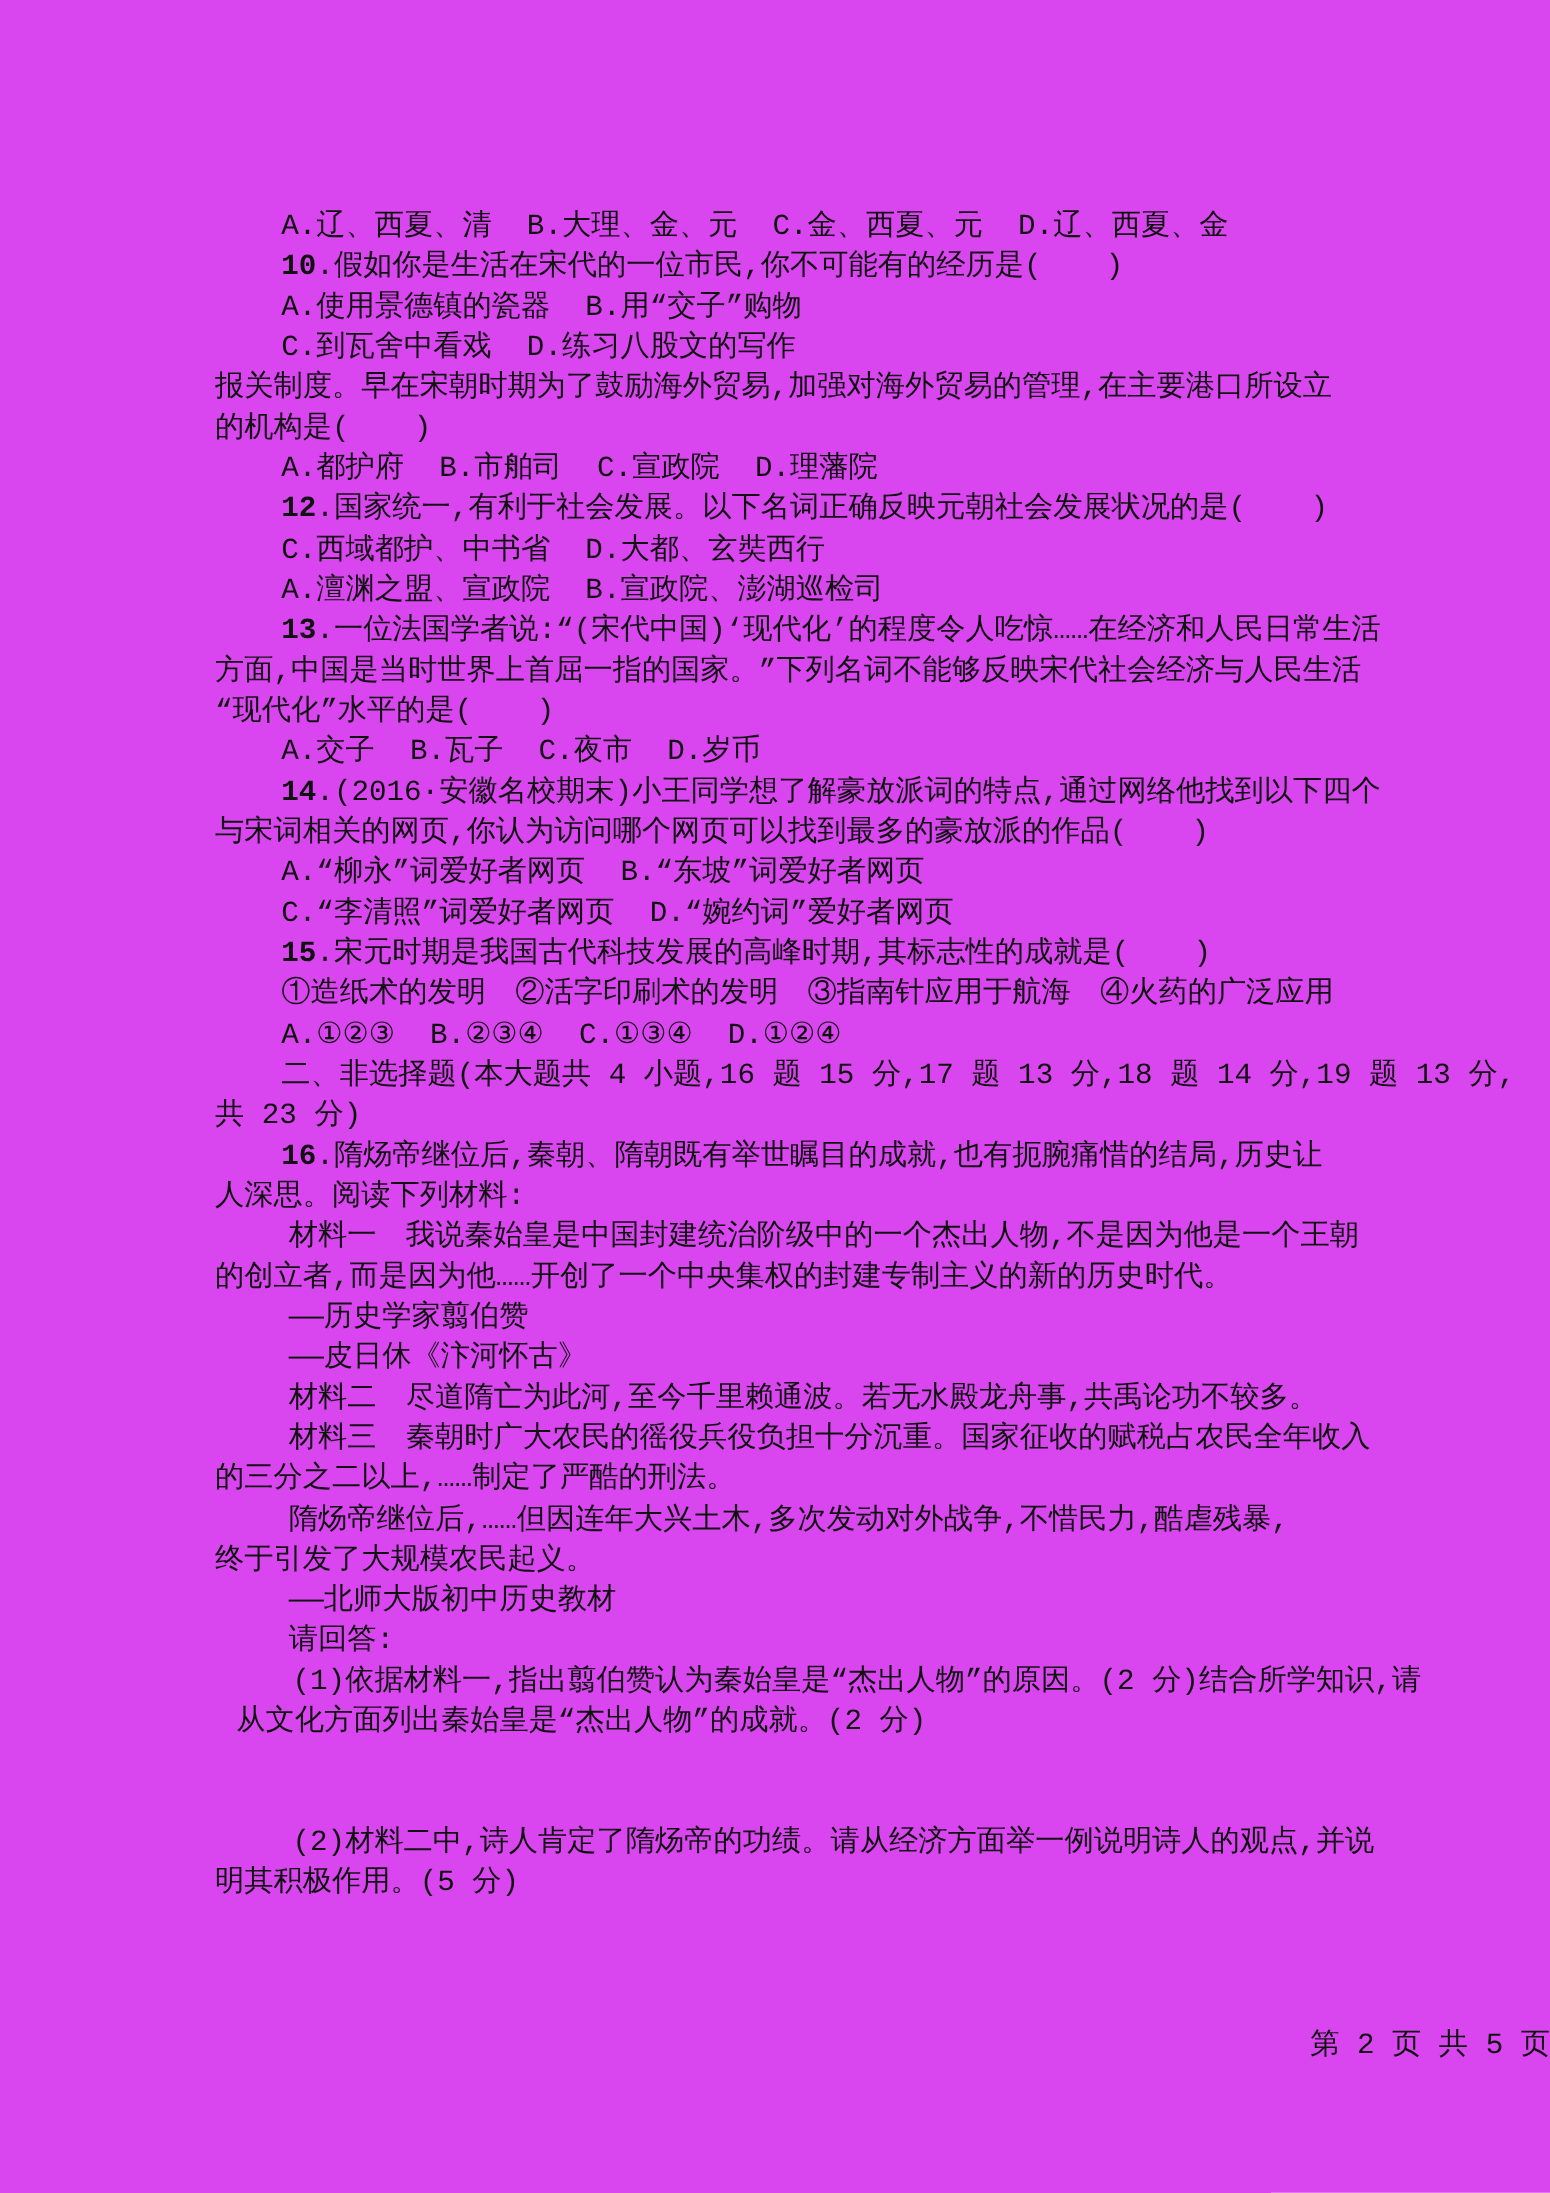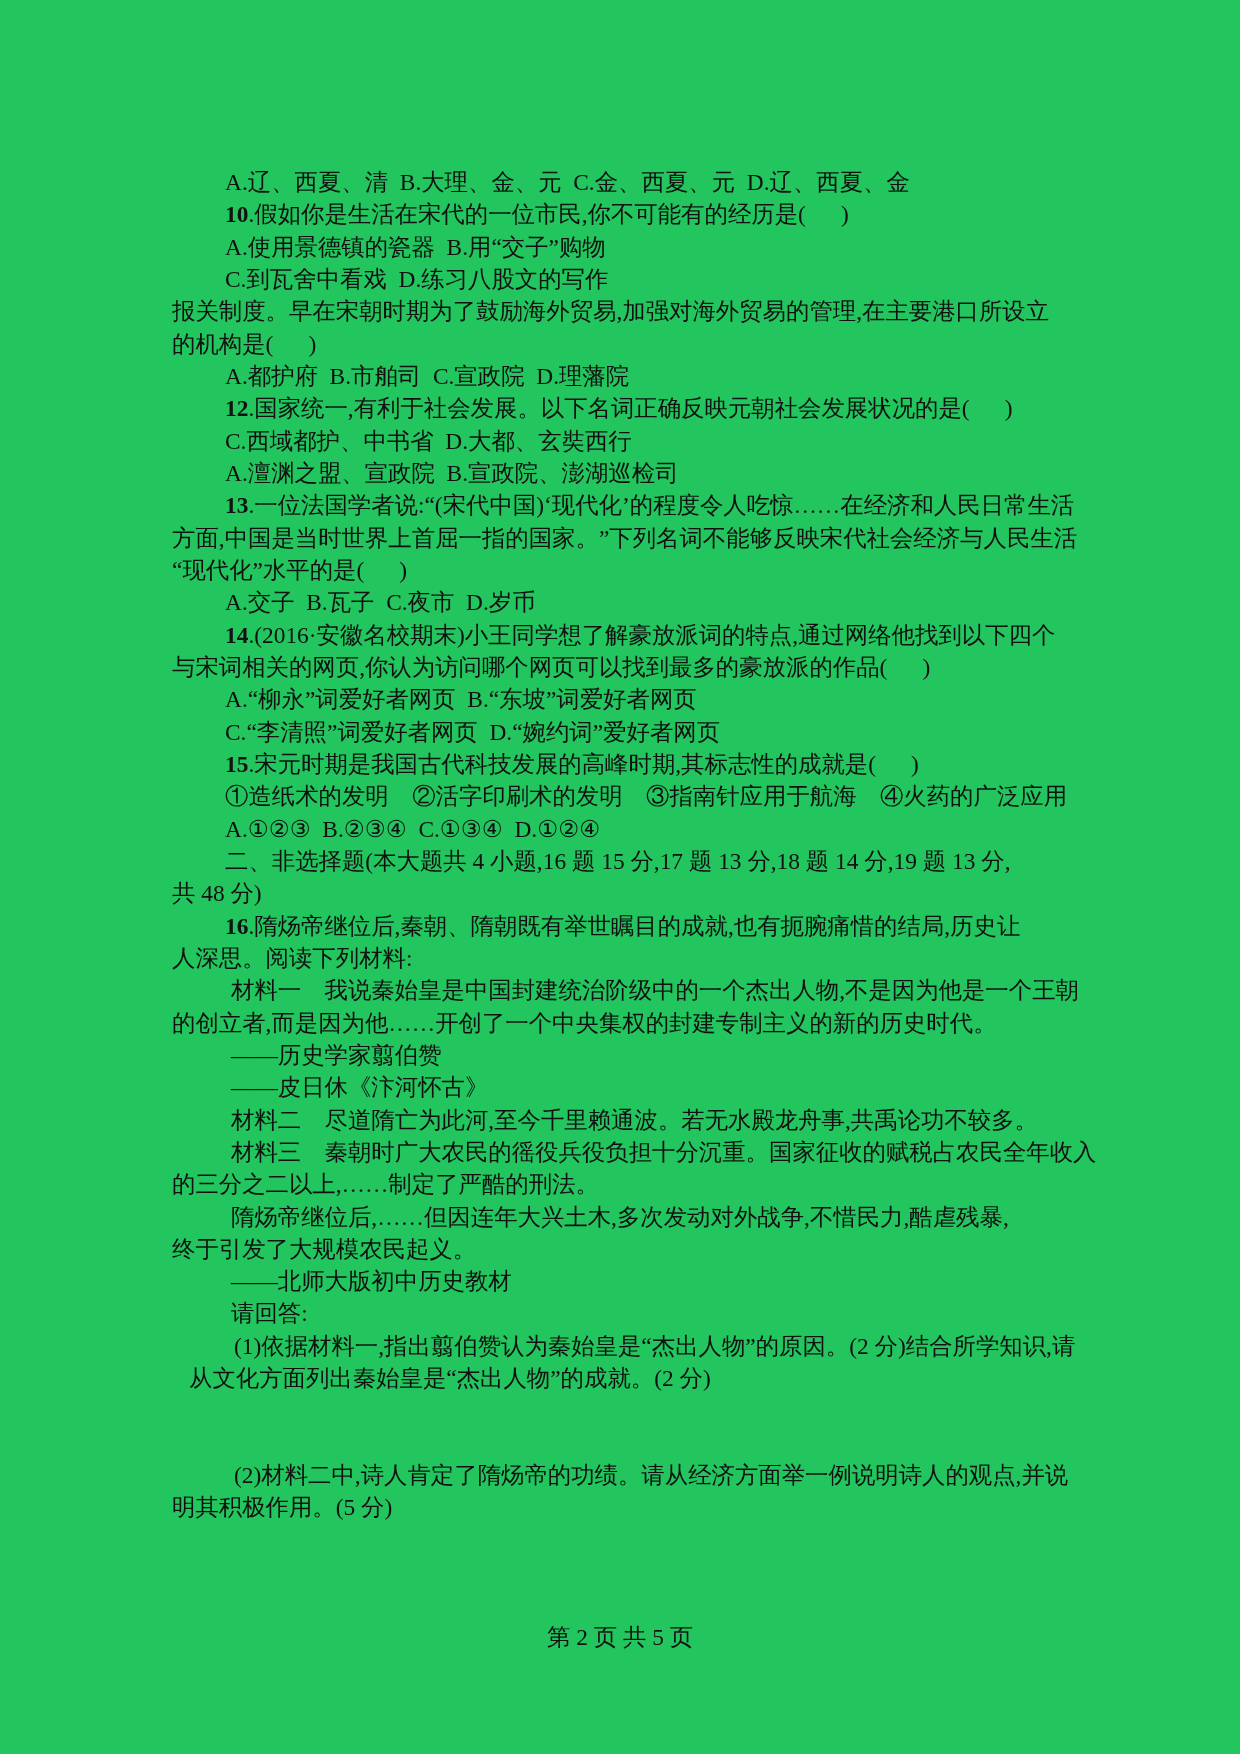--- a/index.html
+++ b/index.html
@@ -1,29 +1,29 @@
 <!DOCTYPE html>
 <html><head>
 <meta charset="utf-8">
 <style>
   html,body{margin:0;padding:0;}
   body{width:1240px;height:1754px;background:#ffffff;position:relative;
        font-family:"Liberation Serif","DejaVu Serif",serif;color:#000;}
-  .page{position:absolute;left:0;top:0;width:1240px;height:1754px;background:#22c55e;overflow:hidden;}
+  .page{position:absolute;left:0;top:0;width:1240px;height:1754px;background:#d946ef;overflow:hidden;font-family:Liberation Mono, monospace;}
   .content{position:absolute;left:143px;top:166px;width:960px;}
   .line{height:32.33px;line-height:32.33px;font-size:23.4px;white-space:pre;color:#111;}
   .line b{font-weight:bold;}
   .para{padding-left:82px;}
   .para2{padding-left:88px;}
   .para1{padding-left:91px;}
   .cont{padding-left:0;margin-left:29px;}
   .cont1{padding-left:46px;}
   .blank{padding-left:0;}
   .footer{position:absolute;left:0;top:1621px;width:1240px;height:32.33px;line-height:32.33px;
-          text-align:center;font-size:23.4px;color:#111;white-space:pre;}
+          text-align:right;font-size:23.4px;color:#111;white-space:pre;}
 </style>
 </head>
 <body>
 
 <div class="page">
   <div class="content">
 
     <div class="line para"><span>A.辽、西夏、清  B.大理、金、元  C.金、西夏、元  D.辽、西夏、金</span></div>
     <div class="line para"><b>10</b><span>.假如你是生活在宋代的一位市民,你不可能有的经历是(　  )</span></div>
     <div class="line para"><span>A.使用景德镇的瓷器  B.用“交子”购物</span></div>
@@ -39,21 +39,21 @@
     <div class="line cont"><span>“现代化”水平的是(　  )</span></div>
     <div class="line para"><span>A.交子  B.瓦子  C.夜市  D.岁币</span></div>
     <div class="line para"><b>14</b><span>.(2016·安徽名校期末)小王同学想了解豪放派词的特点,通过网络他找到以下四个</span></div>
     <div class="line cont"><span>与宋词相关的网页,你认为访问哪个网页可以找到最多的豪放派的作品(　  )</span></div>
     <div class="line para"><span>A.“柳永”词爱好者网页  B.“东坡”词爱好者网页</span></div>
     <div class="line para"><span>C.“李清照”词爱好者网页  D.“婉约词”爱好者网页</span></div>
     <div class="line para"><b>15</b><span>.宋元时期是我国古代科技发展的高峰时期,其标志性的成就是(　  )</span></div>
     <div class="line para"><span>①造纸术的发明　②活字印刷术的发明　③指南针应用于航海　④火药的广泛应用</span></div>
     <div class="line para"><span>A.①②③  B.②③④  C.①③④  D.①②④</span></div>
     <div class="line para"><span>二、非选择题(本大题共 4 小题,16 题 15 分,17 题 13 分,18 题 14 分,19 题 13 分,</span></div>
-    <div class="line cont"><span>共 48 分)</span></div>
+    <div class="line cont"><span>共 23 分)</span></div>
     <div class="line para"><b>16</b><span>.隋炀帝继位后,秦朝、隋朝既有举世瞩目的成就,也有扼腕痛惜的结局,历史让</span></div>
     <div class="line cont"><span>人深思。阅读下列材料:</span></div>
     <div class="line para2"><span>材料一　我说秦始皇是中国封建统治阶级中的一个杰出人物,不是因为他是一个王朝</span></div>
     <div class="line cont"><span>的创立者,而是因为他……开创了一个中央集权的封建专制主义的新的历史时代。</span></div>
     <div class="line para2"><span>——历史学家翦伯赞</span></div>
     <div class="line para2"><span>——皮日休《汴河怀古》</span></div>
     <div class="line para2"><span>材料二　尽道隋亡为此河,至今千里赖通波。若无水殿龙舟事,共禹论功不较多。</span></div>
     <div class="line para2"><span>材料三　秦朝时广大农民的徭役兵役负担十分沉重。国家征收的赋税占农民全年收入</span></div>
     <div class="line cont"><span>的三分之二以上,……制定了严酷的刑法。</span></div>
     <div class="line para2"><span>隋炀帝继位后,……但因连年大兴土木,多次发动对外战争,不惜民力,酷虐残暴,</span></div>

